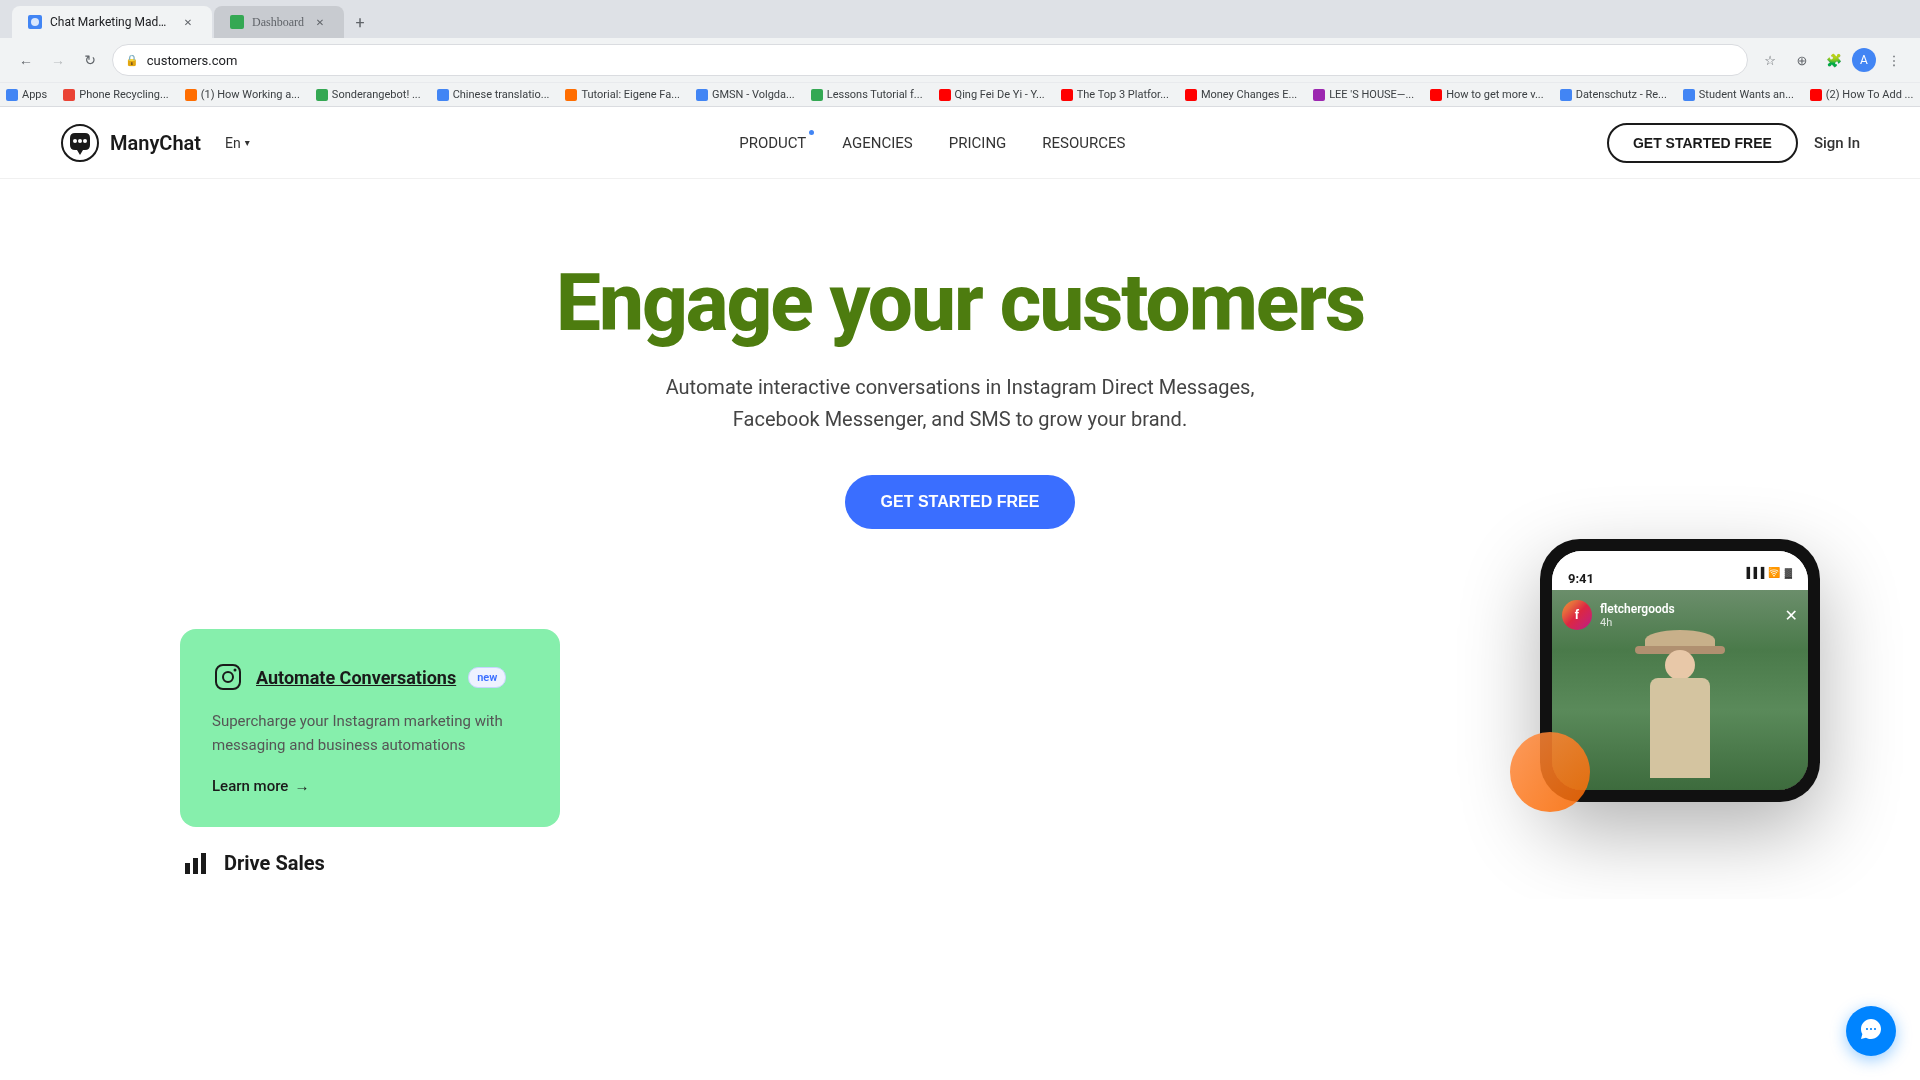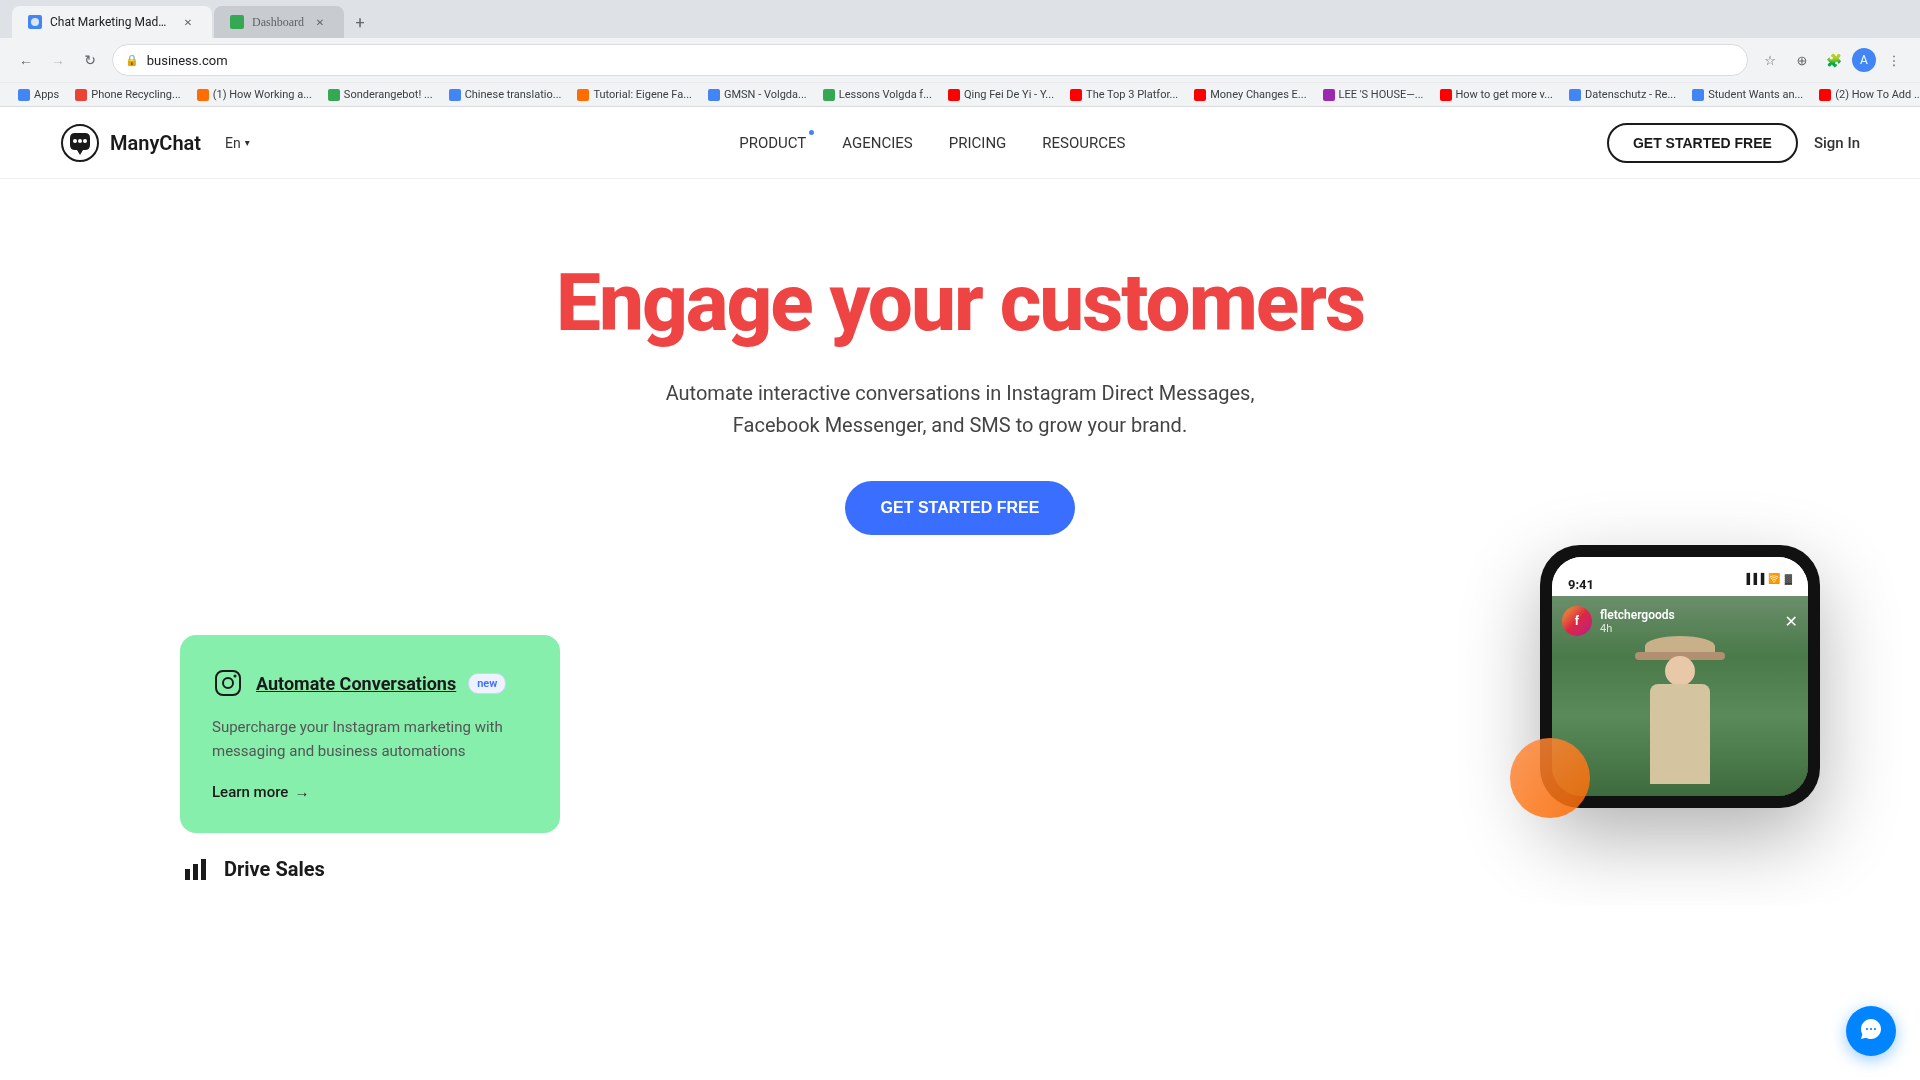--- a/index.html
+++ b/index.html
@@ -145,21 +145,21 @@
       align-items: center;
       justify-content: center;
       cursor: pointer;
       color: #5f6368;
       font-size: 13px;
     }
 
     .bookmarks-bar {
       display: flex;
       align-items: center;
-      padding: 3px 12px;
+      padding: 3px 0;
       gap: 4px;
       background: #f1f3f4;
       border-top: 1px solid #e8eaed;
       font-size: 11px;
       color: #3c4043;
       overflow: hidden;
     }
 
     .bookmark-item {
       display: flex;
@@ -283,23 +283,23 @@
     
     .hero {
       text-align: center;
       padding: 80px 20px 40px;
     }
 
     .hero-title {
       font-size: 80px;
       font-weight: 800;
       line-height: 1.1;
-      color: #ef4444;
+      color: #4d7c0f;
       max-width: 900px;
-      margin: 0 auto 30px;
+      margin: 0 auto 24px;
       letter-spacing: -2px;
     }
 
     .hero-subtitle {
       font-size: 20px;
       color: #444;
       max-width: 620px;
       margin: 0 auto 40px;
       line-height: 1.6;
     }
@@ -560,21 +560,21 @@
   </div>
 
   <div class="address-bar-row">
     <div class="nav-buttons">
       <div class="nav-btn">←</div>
       <div class="nav-btn disabled">→</div>
       <div class="nav-btn">↻</div>
     </div>
     <div class="address-bar">
       <span class="lock-icon">🔒</span>
-      <span>business.com</span>
+      <span>customers.com</span>
     </div>
     <div class="browser-actions">
       <div class="browser-action-btn">☆</div>
       <div class="browser-action-btn">⊕</div>
       <div class="browser-action-btn">🧩</div>
       <div class="browser-action-btn" style="background:#4285f4; color:white; border-radius:50%; width:24px; height:24px; font-size:12px;">A</div>
       <div class="browser-action-btn">⋮</div>
     </div>
   </div>
 
@@ -602,21 +602,21 @@
     <div class="bookmark-item">
       <div class="bookmark-favicon" style="background:#ff6d00;"></div>
       <span>Tutorial: Eigene Fa...</span>
     </div>
     <div class="bookmark-item">
       <div class="bookmark-favicon" style="background:#4285f4;"></div>
       <span>GMSN - Volgda...</span>
     </div>
     <div class="bookmark-item">
       <div class="bookmark-favicon" style="background:#34a853;"></div>
-      <span>Lessons Volgda f...</span>
+      <span>Lessons Tutorial f...</span>
     </div>
     <div class="bookmark-item">
       <div class="bookmark-favicon" style="background:#ff0000;"></div>
       <span>Qing Fei De Yi - Y...</span>
     </div>
     <div class="bookmark-item">
       <div class="bookmark-favicon" style="background:#ff0000;"></div>
       <span>The Top 3 Platfor...</span>
     </div>
     <div class="bookmark-item">

